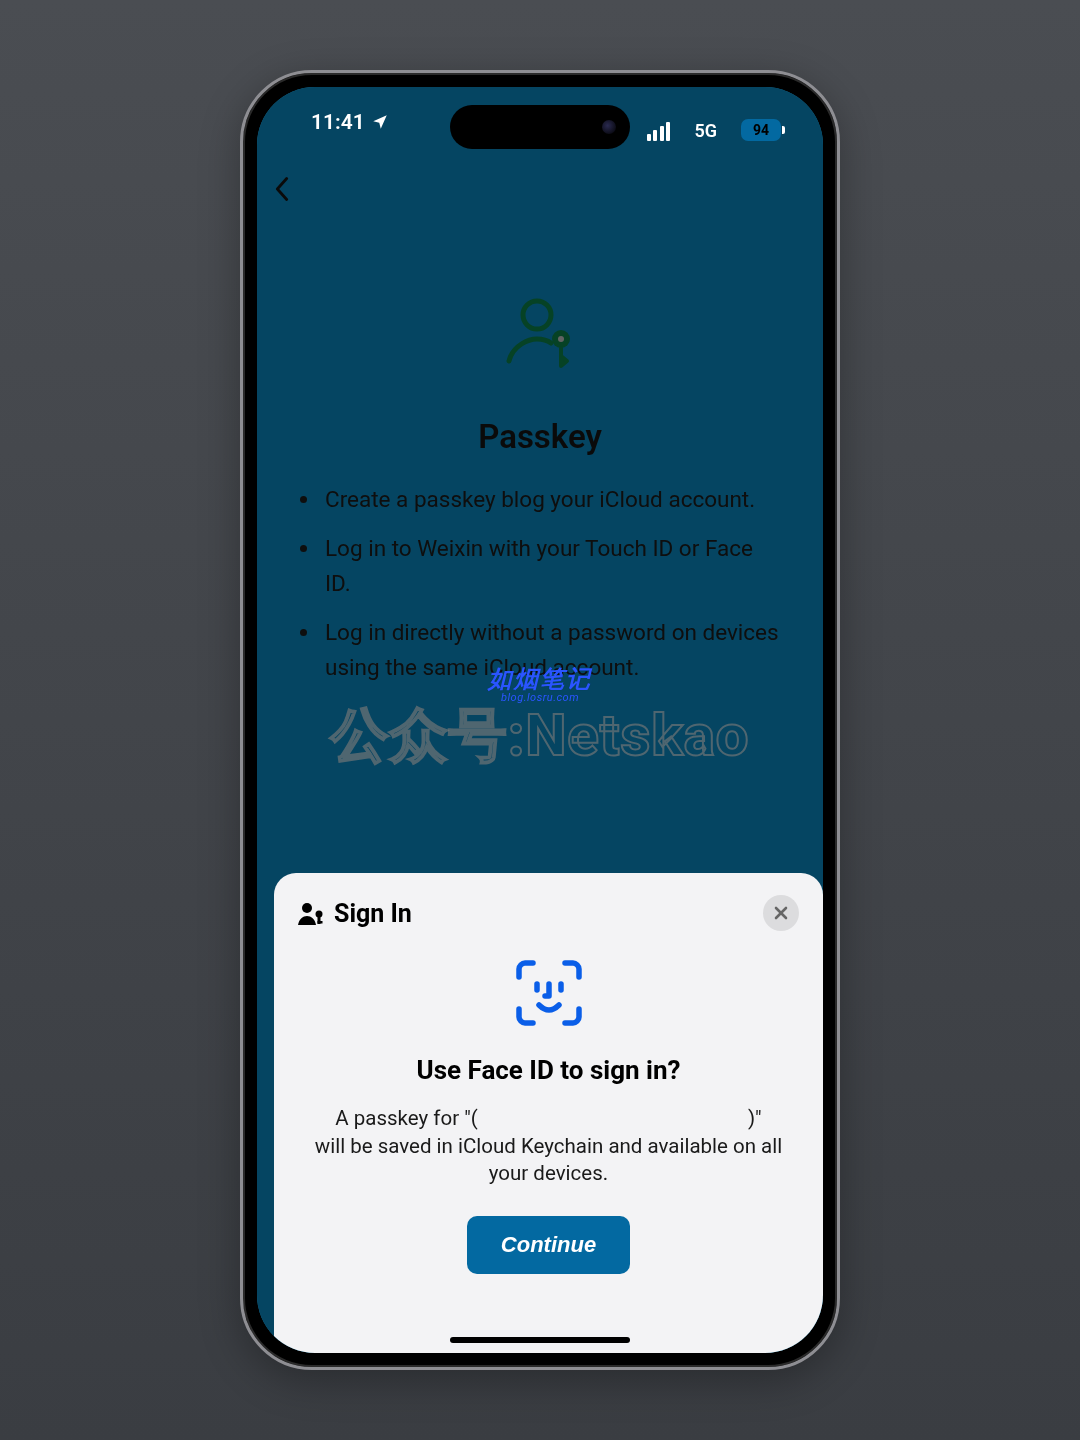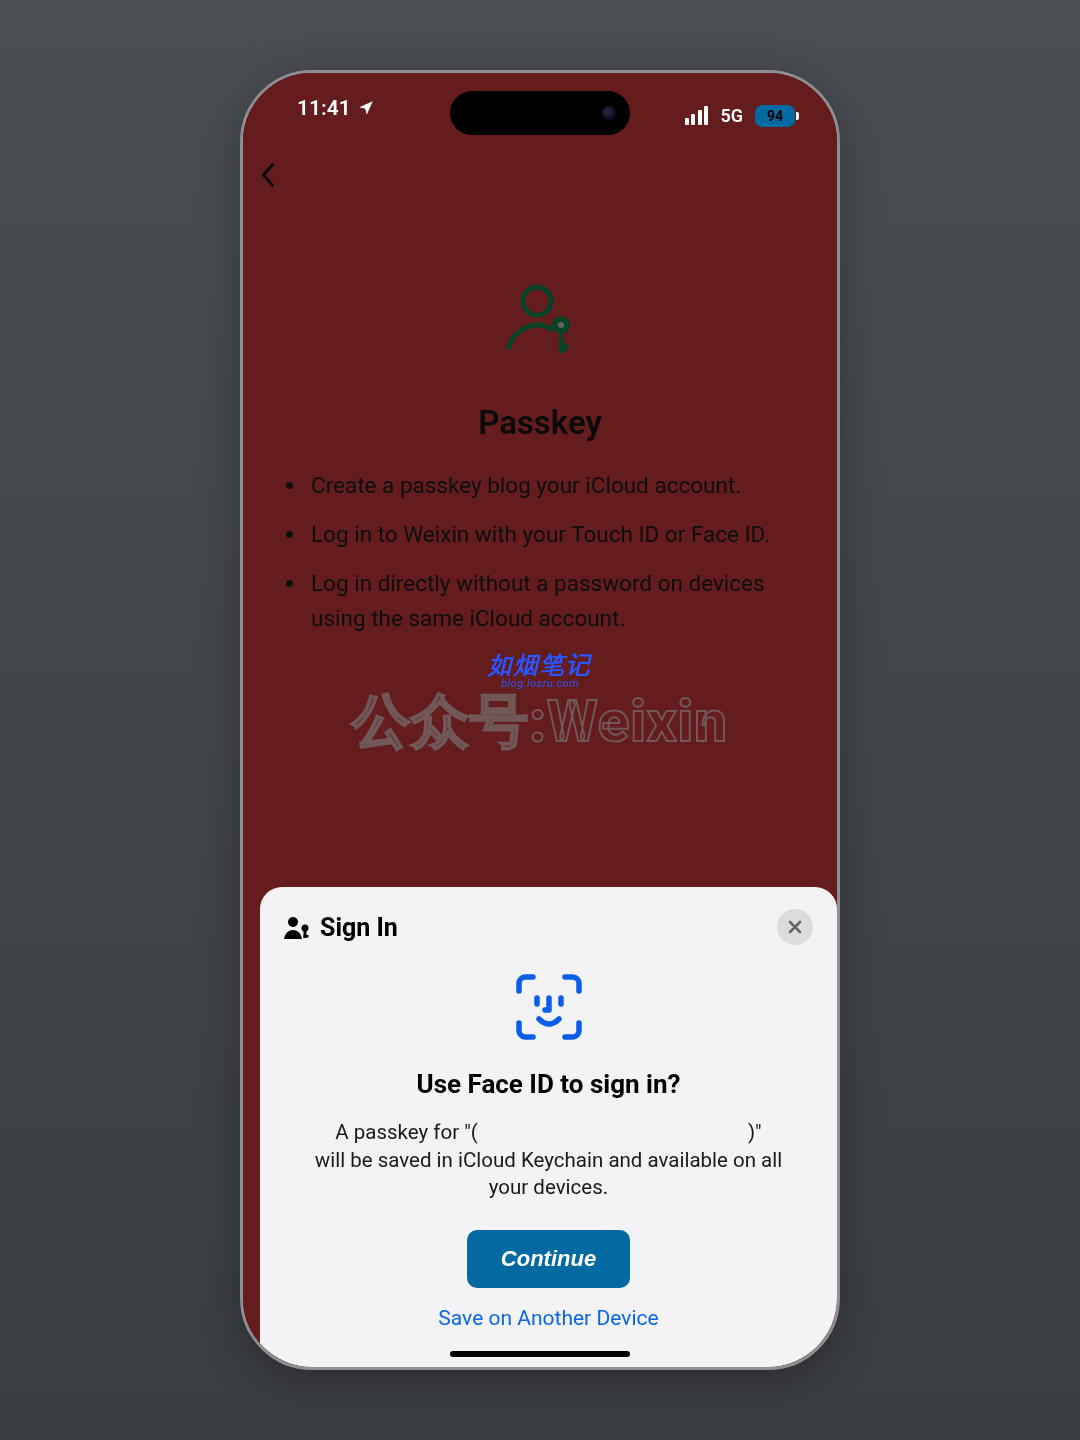--- a/index.html
+++ b/index.html
@@ -15,20 +15,21 @@
   }
   .phone {
     width: 600px;
     height: 1300px;
     border-radius: 72px;
     background: #000;
     border: 3px solid #8e8e93;
     box-shadow: 0 0 0 2px #2a2a2a inset, 0 10px 40px rgba(0,0,0,.3);
     position: relative;
     overflow: hidden;
+    padding: 14px;
   }
   .screen {
     width: 100%;
     height: 100%;
     border-radius: 58px;
     overflow: hidden;
     position: relative;
     background: #1b1b1b;
   }
   .notch {
@@ -58,41 +59,41 @@
     display: flex;
     align-items: center;
     justify-content: space-between;
     padding: 0 36px 0 54px;
     color: #fff;
     z-index: 40;
     font-size: 21px;
     font-weight: 600;
   }
   .status-left { display: flex; align-items: center; gap: 6px; }
-  .status-right { display: flex; align-items: center; gap: 12px; padding-right:6px;margin-top:15px;}
+  .status-right { display: flex; align-items: flex-end; gap: 24px; padding-right:6px;margin-top:15px;}
   .sig-bars { display: flex; align-items: flex-end; gap: 2.5px; }
   .sig-bars span { width: 4px; background: #fff; display: block; border-radius: 1px; }
   .sig-bars span:nth-child(1){height:7px;} .sig-bars span:nth-child(2){height:11px;}
   .sig-bars span:nth-child(3){height:15px;} .sig-bars span:nth-child(4){height:19px;}
   .battery {
     width: 40px; height: 22px; border-radius: 7px; background: #0369a1;
     color:#000; font-size:14px; font-weight:700; display:flex; align-items:center; justify-content:center;
     position:relative;
   }
   .battery::after{content:'';position:absolute;right:-4px;top:7px;width:3px;height:8px;background:#fff;border-radius:0 2px 2px 0;}
 
   .dim-overlay {
     position:absolute; inset:0;
     background: rgba(0,0,0,.58);
     z-index: 30;
   }
   .app {
     position: absolute;
     top: 0; left: 0; right: 0; bottom: 0;
-    background: #ef4444;
+    background: #0ea5e9;
     z-index: 10;
     padding-top: 88px;
     color: #1a1a1a;
   }
   .back-chevron {
     position:absolute; top:90px; left:18px;
     width:20px;height:34px;
     z-index:12;
   }
   .passkey-section {
@@ -253,21 +254,21 @@
           <li>Log in directly without a password on devices using the same iCloud account.</li>
         </ul>
       </div>
     </div>
 
     <div class="dim-overlay"></div>
 
     <div class="watermark">
       <div class="wm-cn">如烟笔记</div>
       <div class="wm-sub">blog.losru.com</div>
-      <div class="wm-main">公众号:Weixin</div>
+      <div class="wm-main">公众号:Netskao</div>
     </div>
 
     <div class="sheet">
       <div class="sheet-header">
         <div class="sheet-title-wrap">
           <svg width="28" height="24" viewBox="0 0 28 24" fill="#000">
             <circle cx="9" cy="7" r="5"></circle>
             <path d="M0 24c1-6 5-9 9-9s8 3 9 9z"></path>
             <circle cx="21" cy="13" r="3.5"></circle>
             <rect x="19.5" y="15" width="3" height="8"></rect>
@@ -295,18 +296,17 @@
       </svg>
 
       <div class="sheet-heading">Use Face ID to sign in?</div>
       <div class="sheet-body">
         <span>A passkey for "(</span>
         <span style="display:inline-block;width:260px;"></span>
         <span>)"</span><br>
         <span>will be saved in iCloud Keychain and available on all your devices.</span>
       </div>
       <button class="continue-btn">Continue</button>
-      <div class="alt-link">Save on Another Device</div>
     </div>
 
     <div class="home-indicator"></div>
   </div>
 </div>
 
 </body></html>

